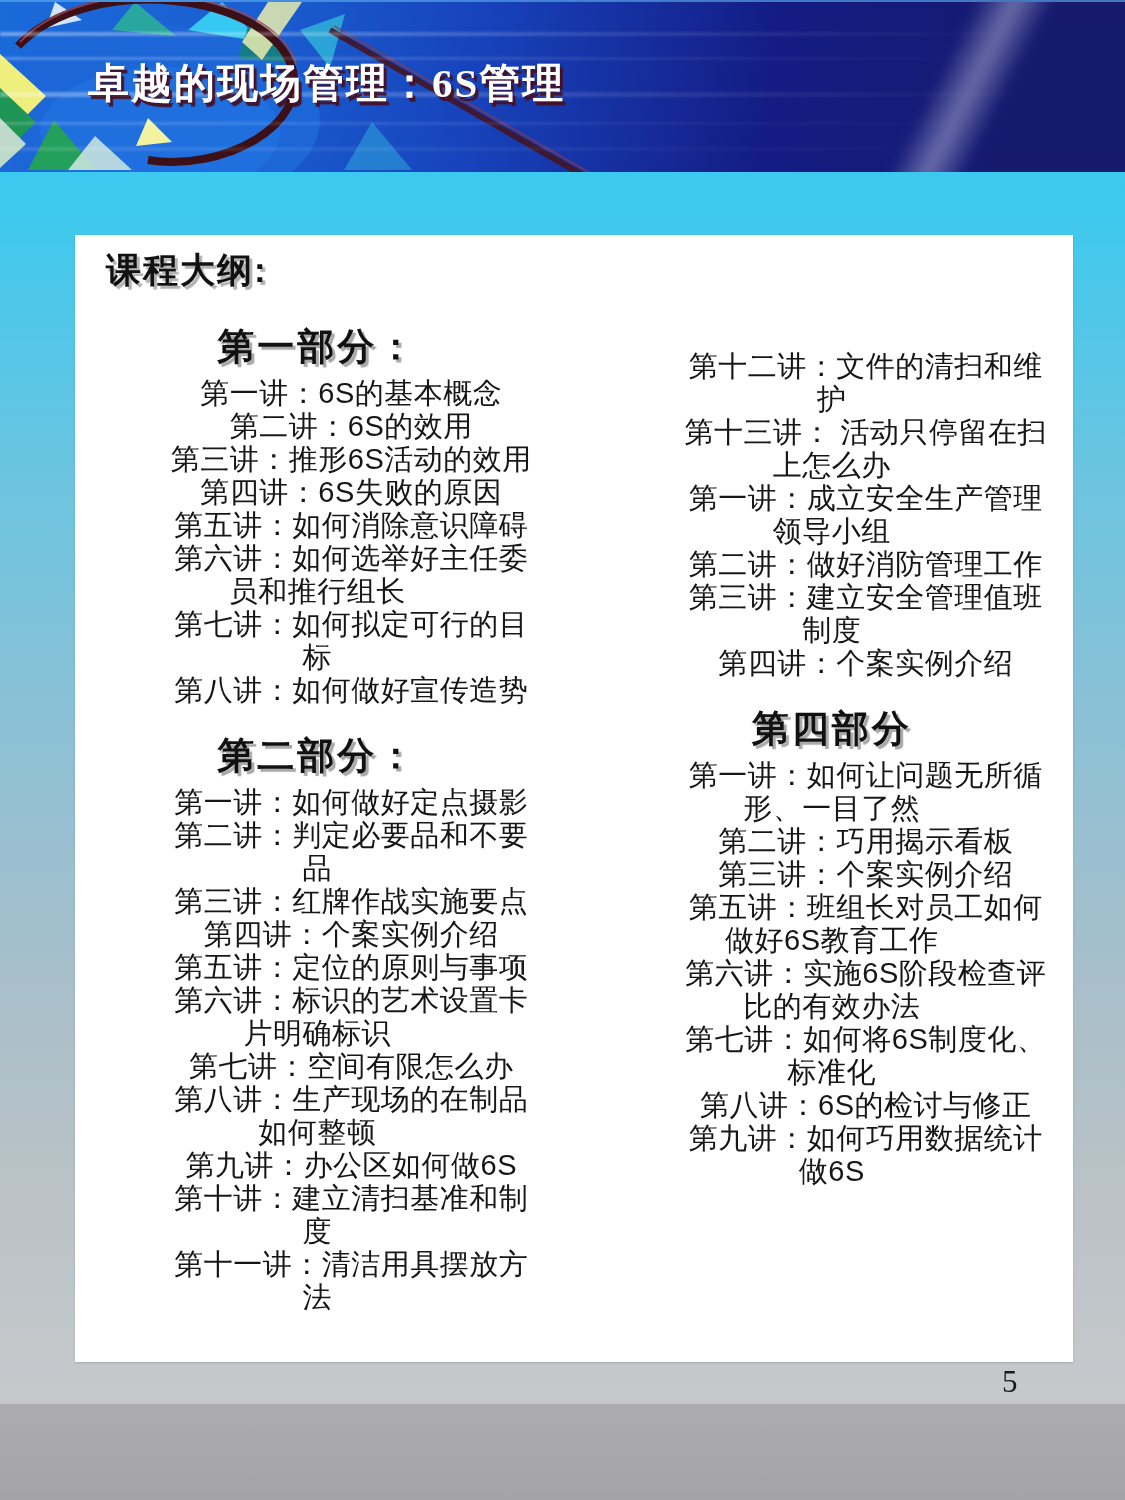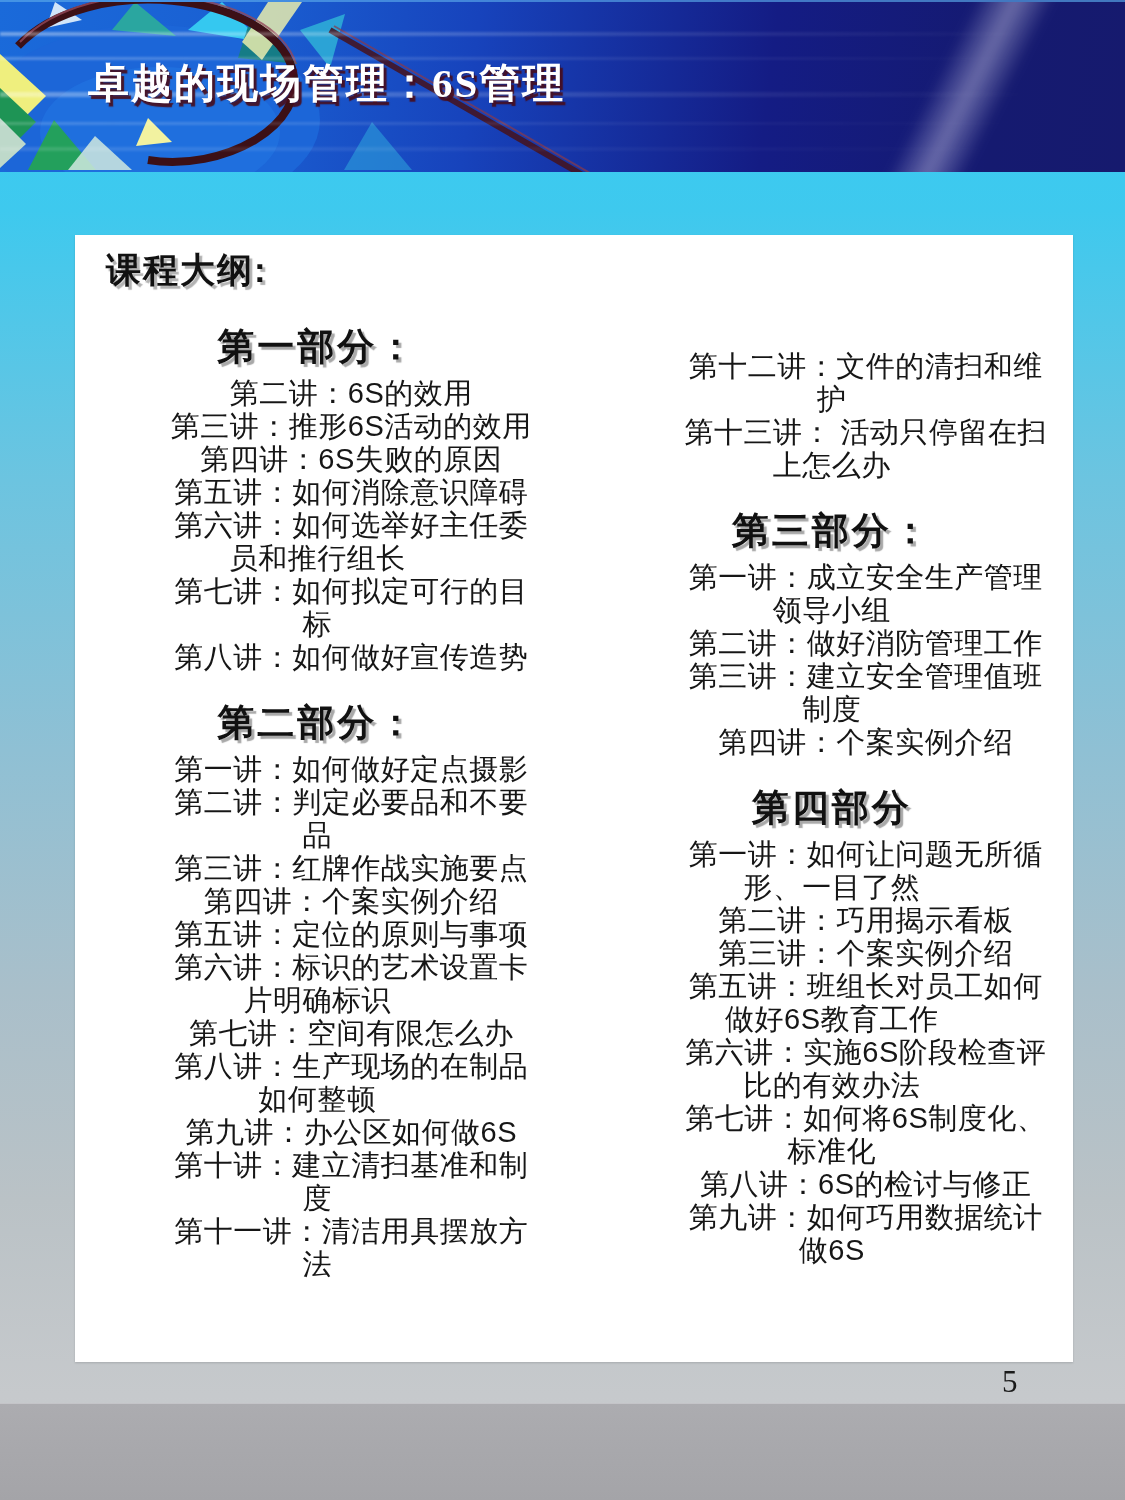--- a/index.html
+++ b/index.html
@@ -116,20 +116,21 @@
     <div class="beam"></div>
     <h1 class="slide-title">卓越的现场管理：6S管理</h1>
   </header>
 
   <section class="card">
     <h2 class="outline-heading">课程大纲:</h2>
     <div class="cols">
       <div class="col">
           <div class="block">
             <h3 class="section-title">第一部分：</h3>
+            <p class="item">第一讲：6S的基本概念</p>
             <p class="item">第二讲：6S的效用</p>
             <p class="item">第三讲：推形6S活动的效用</p>
             <p class="item">第四讲：6S失败的原因</p>
             <p class="item">第五讲：如何消除意识障碍</p>
             <p class="item">第六讲：如何选举好主任委员和推行组长</p>
             <p class="item">第七讲：如何拟定可行的目标</p>
             <p class="item">第八讲：如何做好宣传造势</p>
           </div>
           <div class="block">
             <h3 class="section-title">第二部分：</h3>
@@ -145,21 +146,20 @@
             <p class="item">第十讲：建立清扫基准和制度</p>
             <p class="item">第十一讲：清洁用具摆放方法</p>
           </div>
         </div>
       <div class="col">
           <div class="block no-title">
             <p class="item">第十二讲：文件的清扫和维护</p>
             <p class="item">第十三讲： 活动只停留在扫上怎么办</p>
           </div>
           <div class="block">
-            <h3 class="section-title">第三部分：</h3>
             <p class="item">第一讲：成立安全生产管理领导小组</p>
             <p class="item">第二讲：做好消防管理工作</p>
             <p class="item">第三讲：建立安全管理值班制度</p>
             <p class="item">第四讲：个案实例介绍</p>
           </div>
           <div class="block">
             <h3 class="section-title">第四部分</h3>
             <p class="item">第一讲：如何让问题无所循形、一目了然</p>
             <p class="item">第二讲：巧用揭示看板</p>
             <p class="item">第三讲：个案实例介绍</p>

